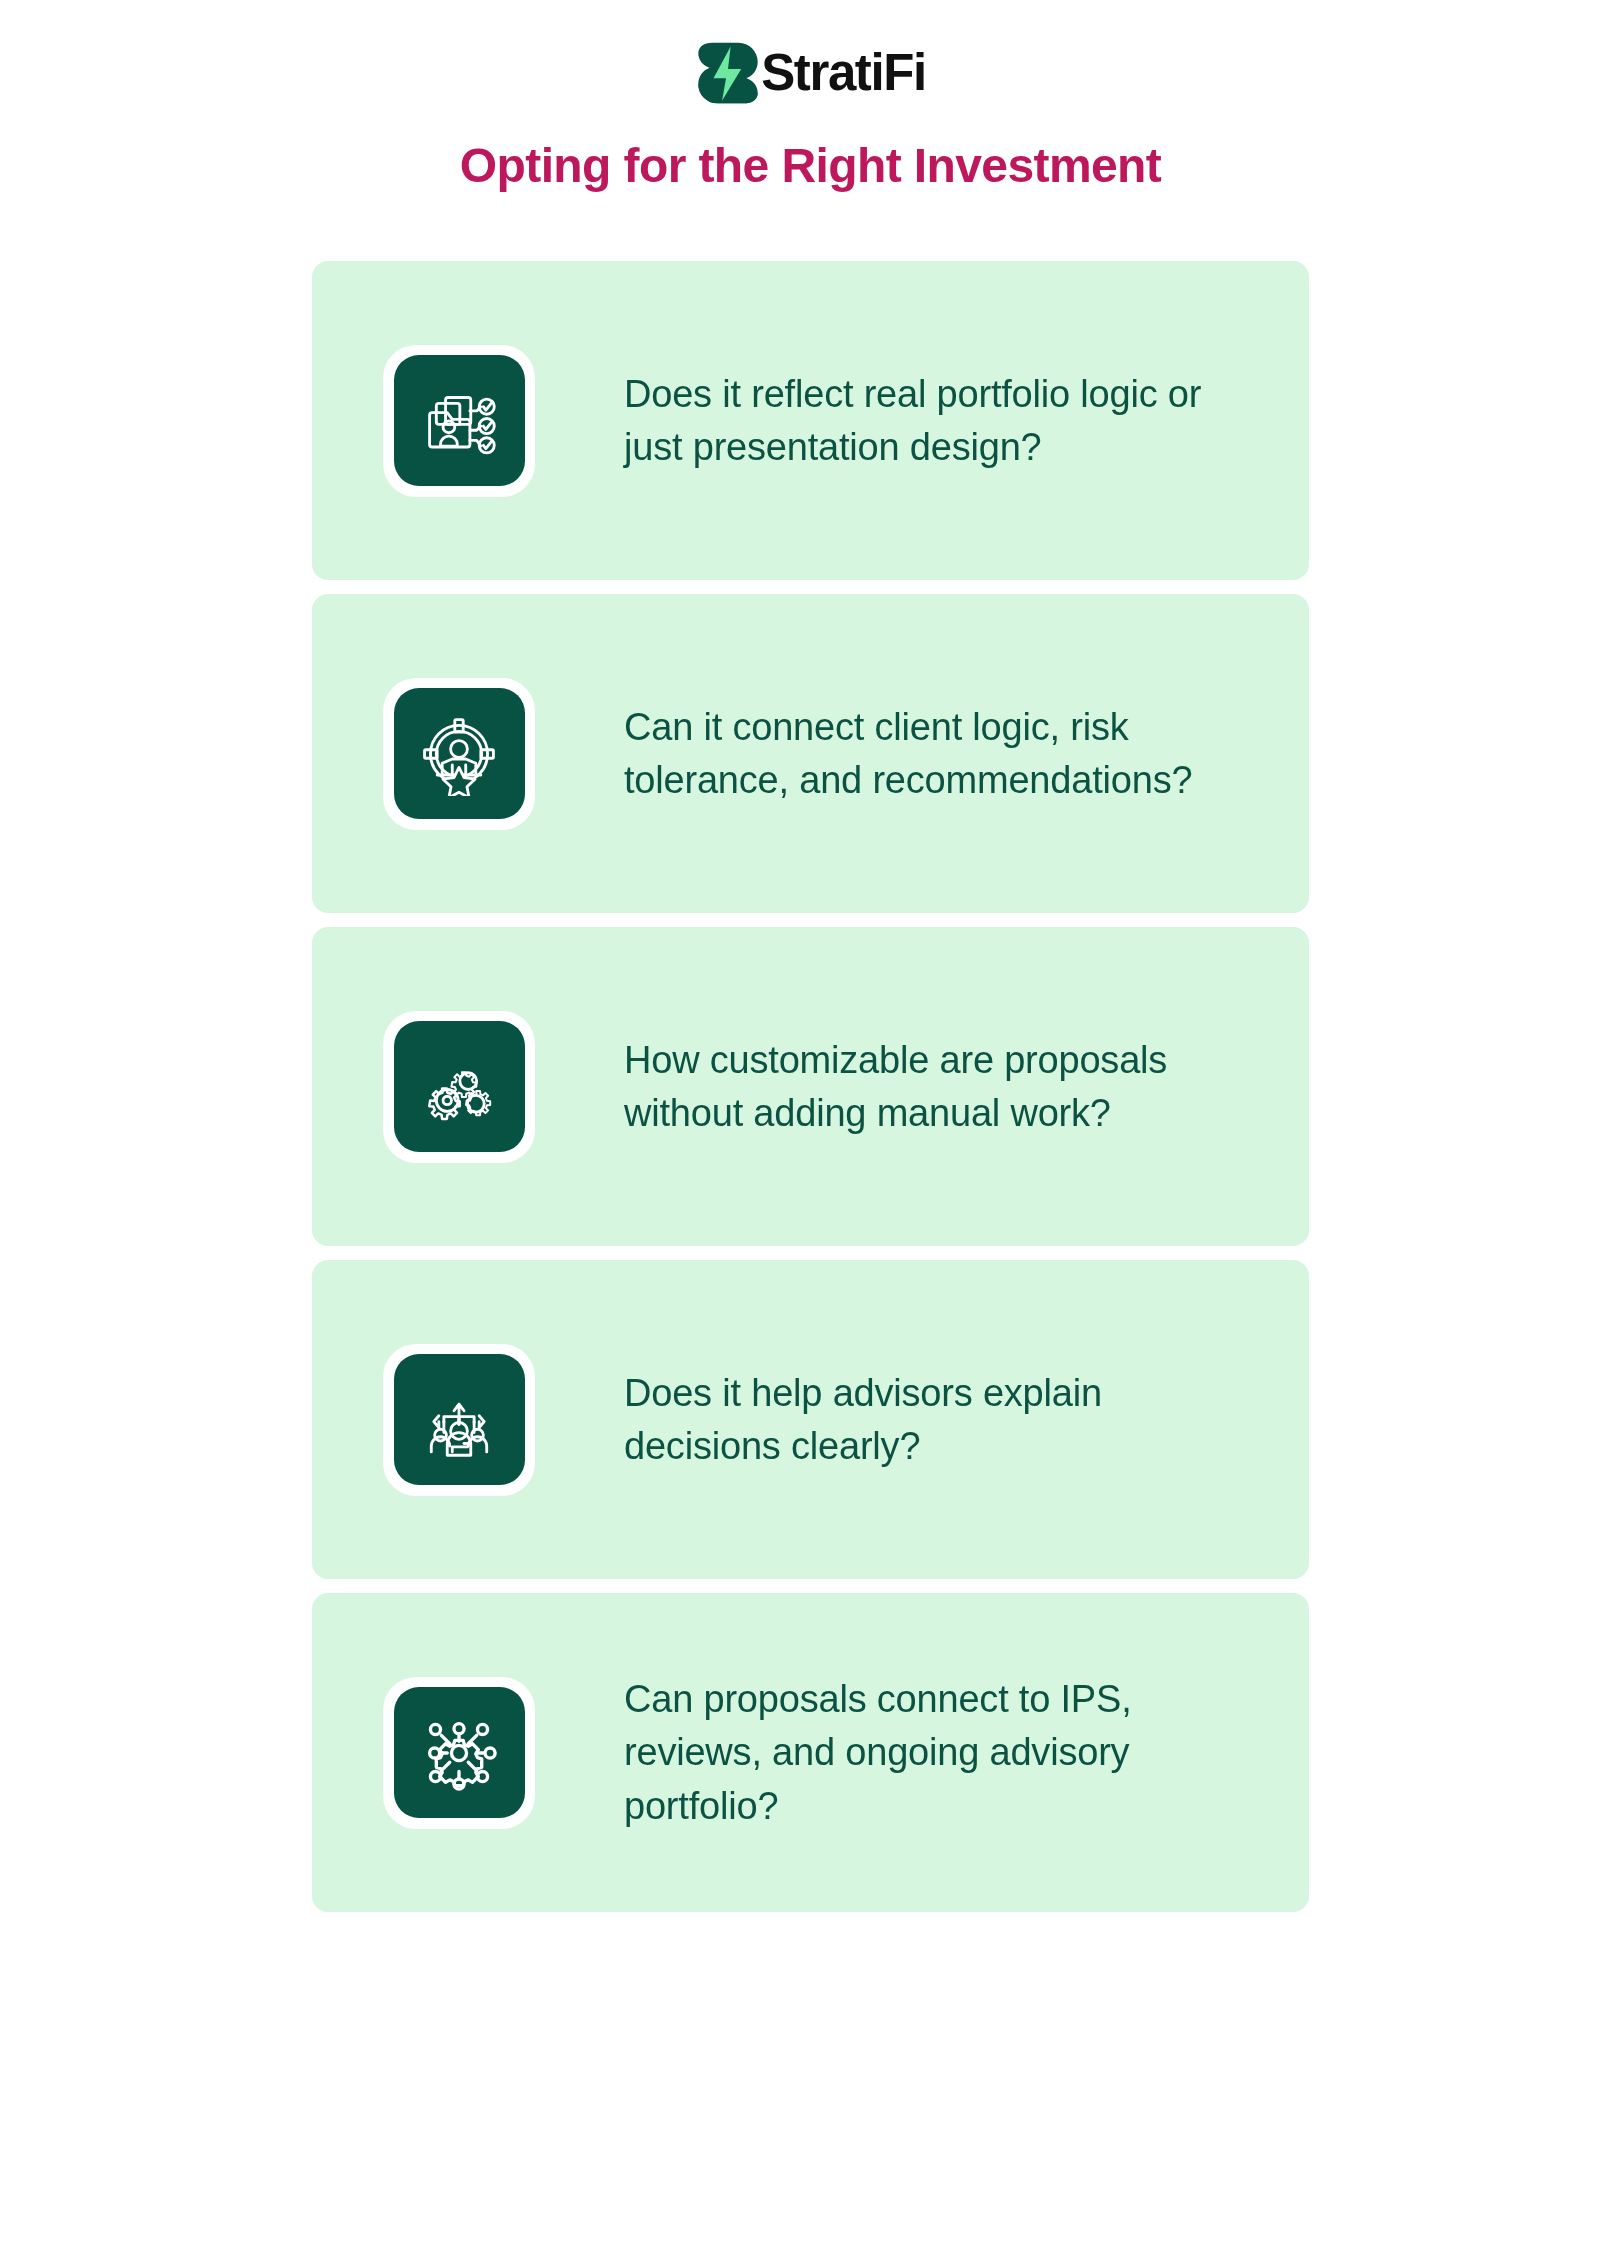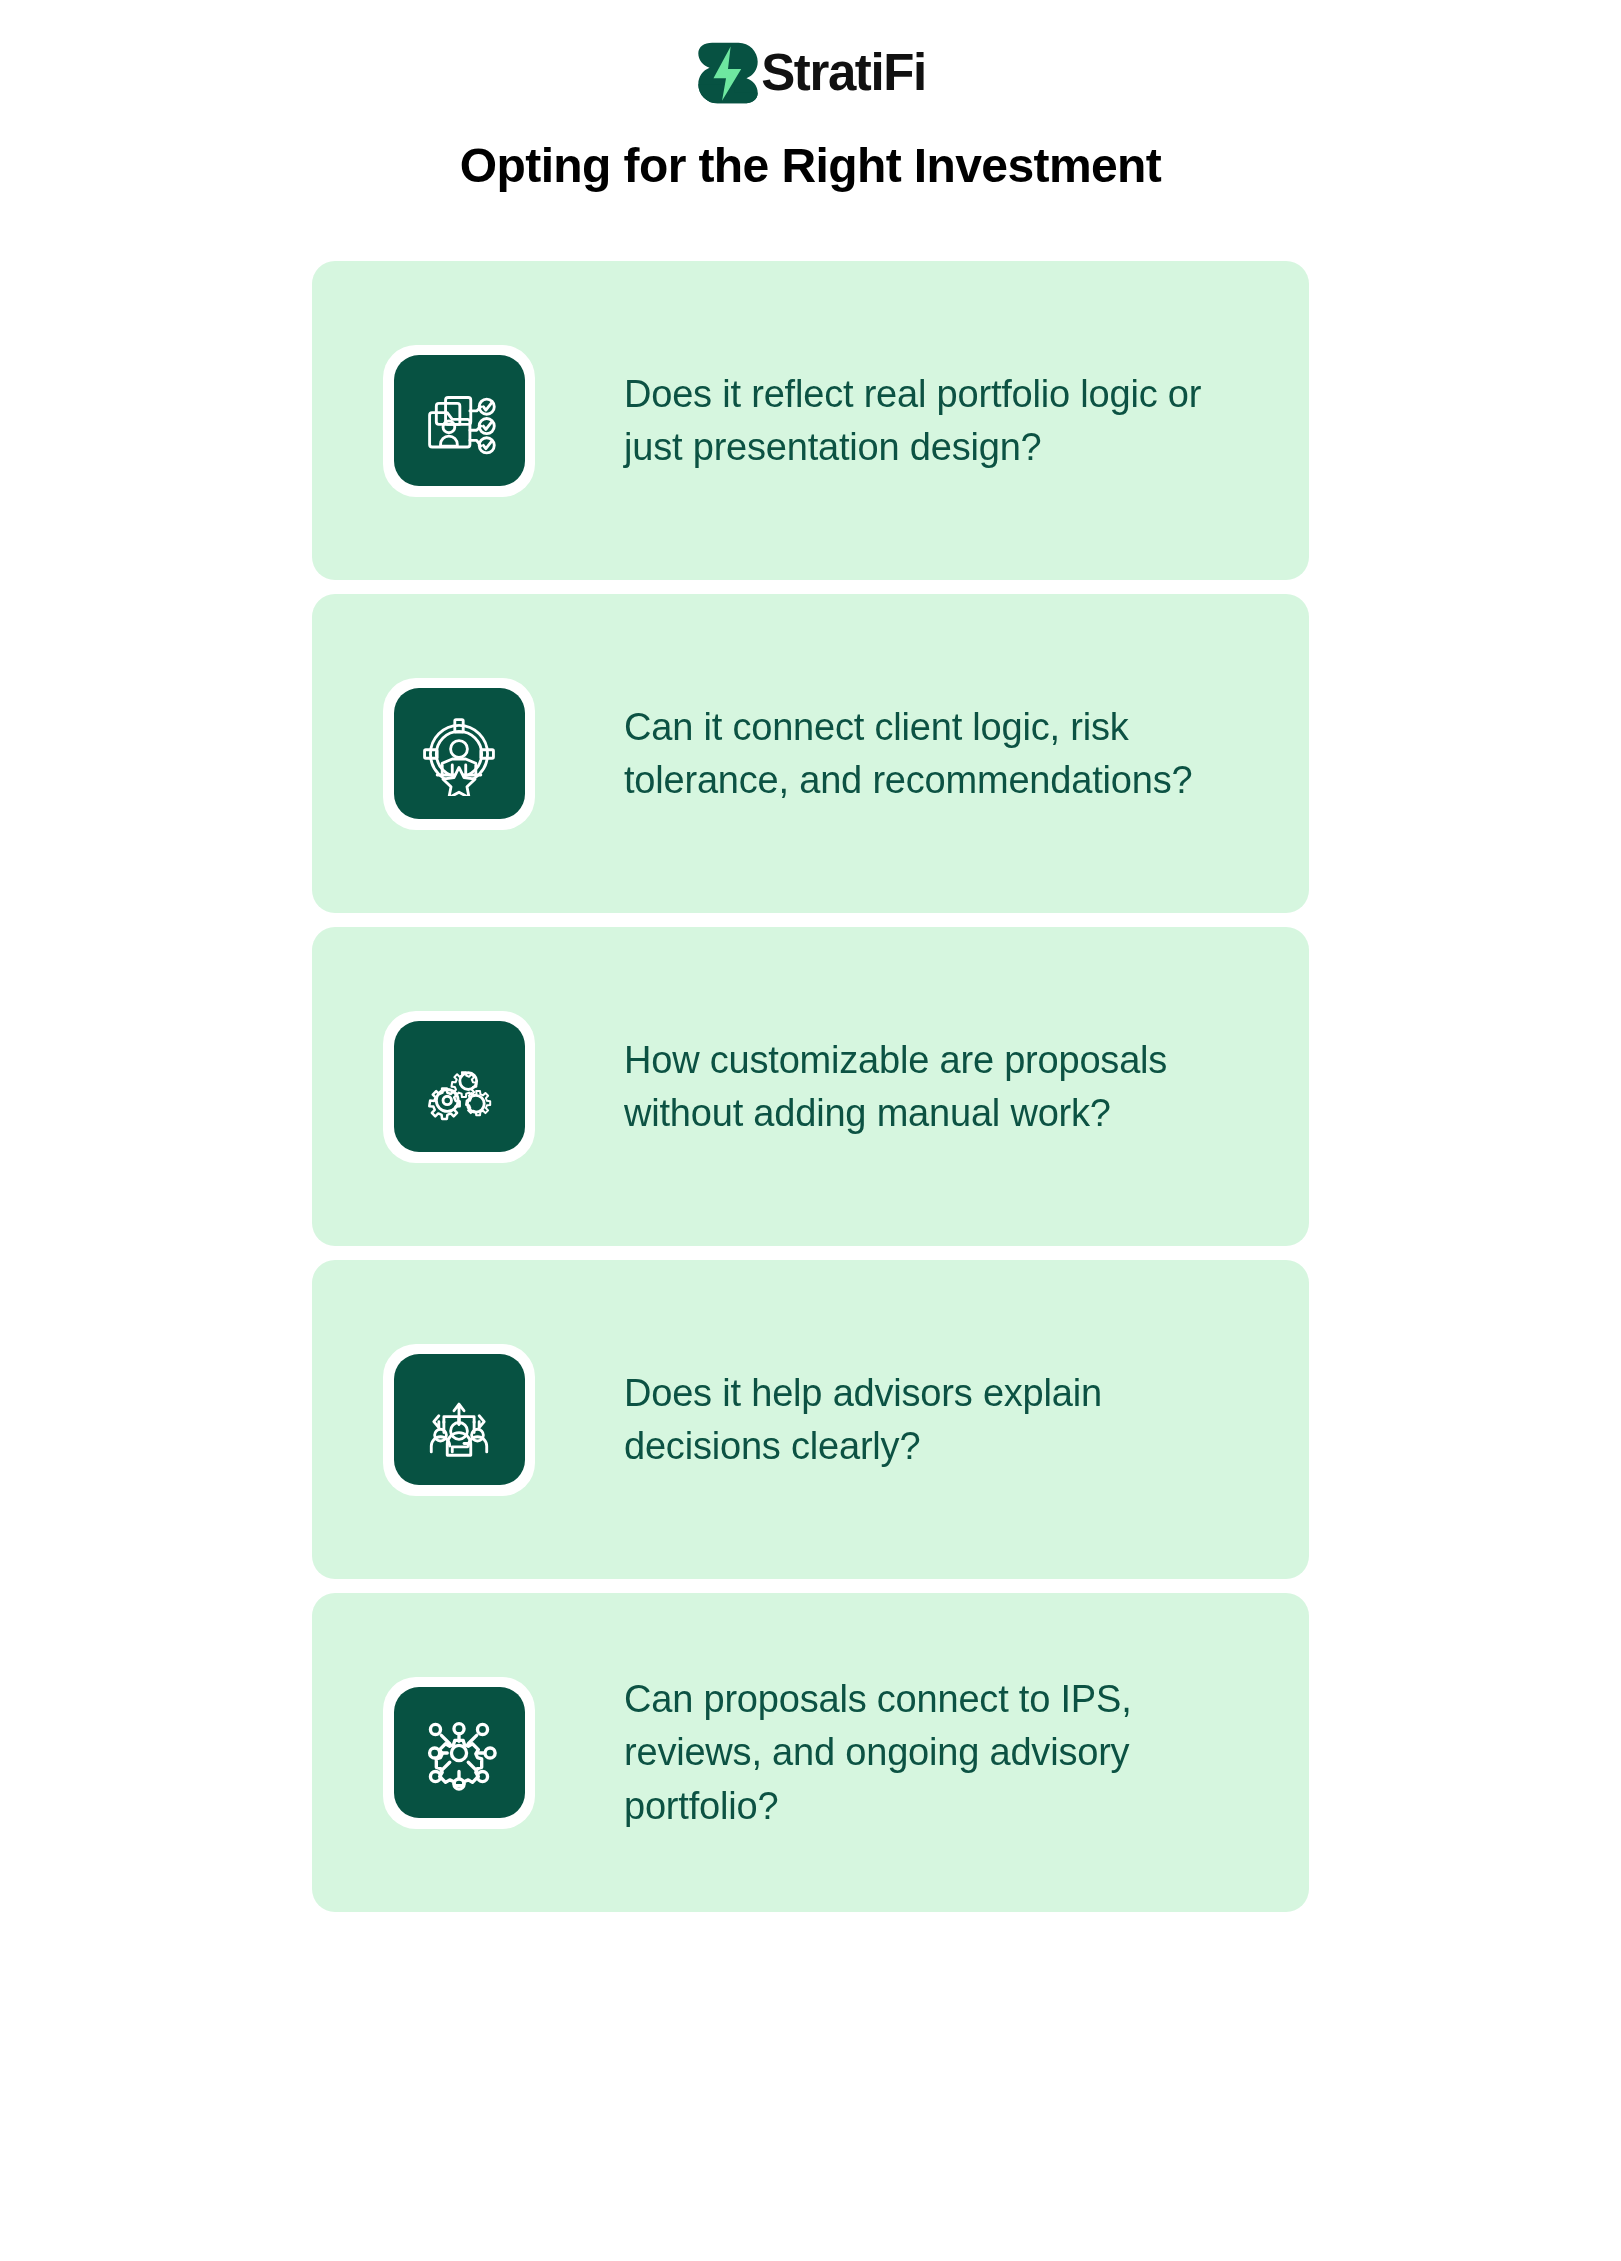--- a/index.html
+++ b/index.html
@@ -49,38 +49,38 @@
 
   
   .title-wrap {
     margin-top: 54px;
     text-align: center;
     padding: 0 97px;
   }
   .title-line {
     font-size: 48px;
     font-weight: 700;
-    color: #000000;
+    color: #be185d;
     line-height: 1.28;
     letter-spacing: -0.6px;
     white-space: nowrap;
   }
 
   
   .cards {
     margin-top: 65px;
     display: flex;
     flex-direction: column;
     align-items: center;
     gap: 14px;
   }
   .card {
     width: 997px;
     background: #D6F6DF;
-    border-radius: 23px;
+    border-radius: 16px;
     display: flex;
     align-items: center;
     box-sizing: border-box;
     padding: 0 0 0 71px;
     min-height: 319px;
   }
   .icon-tile {
     flex: 0 0 auto;
     width: 152px;
     height: 152px;

